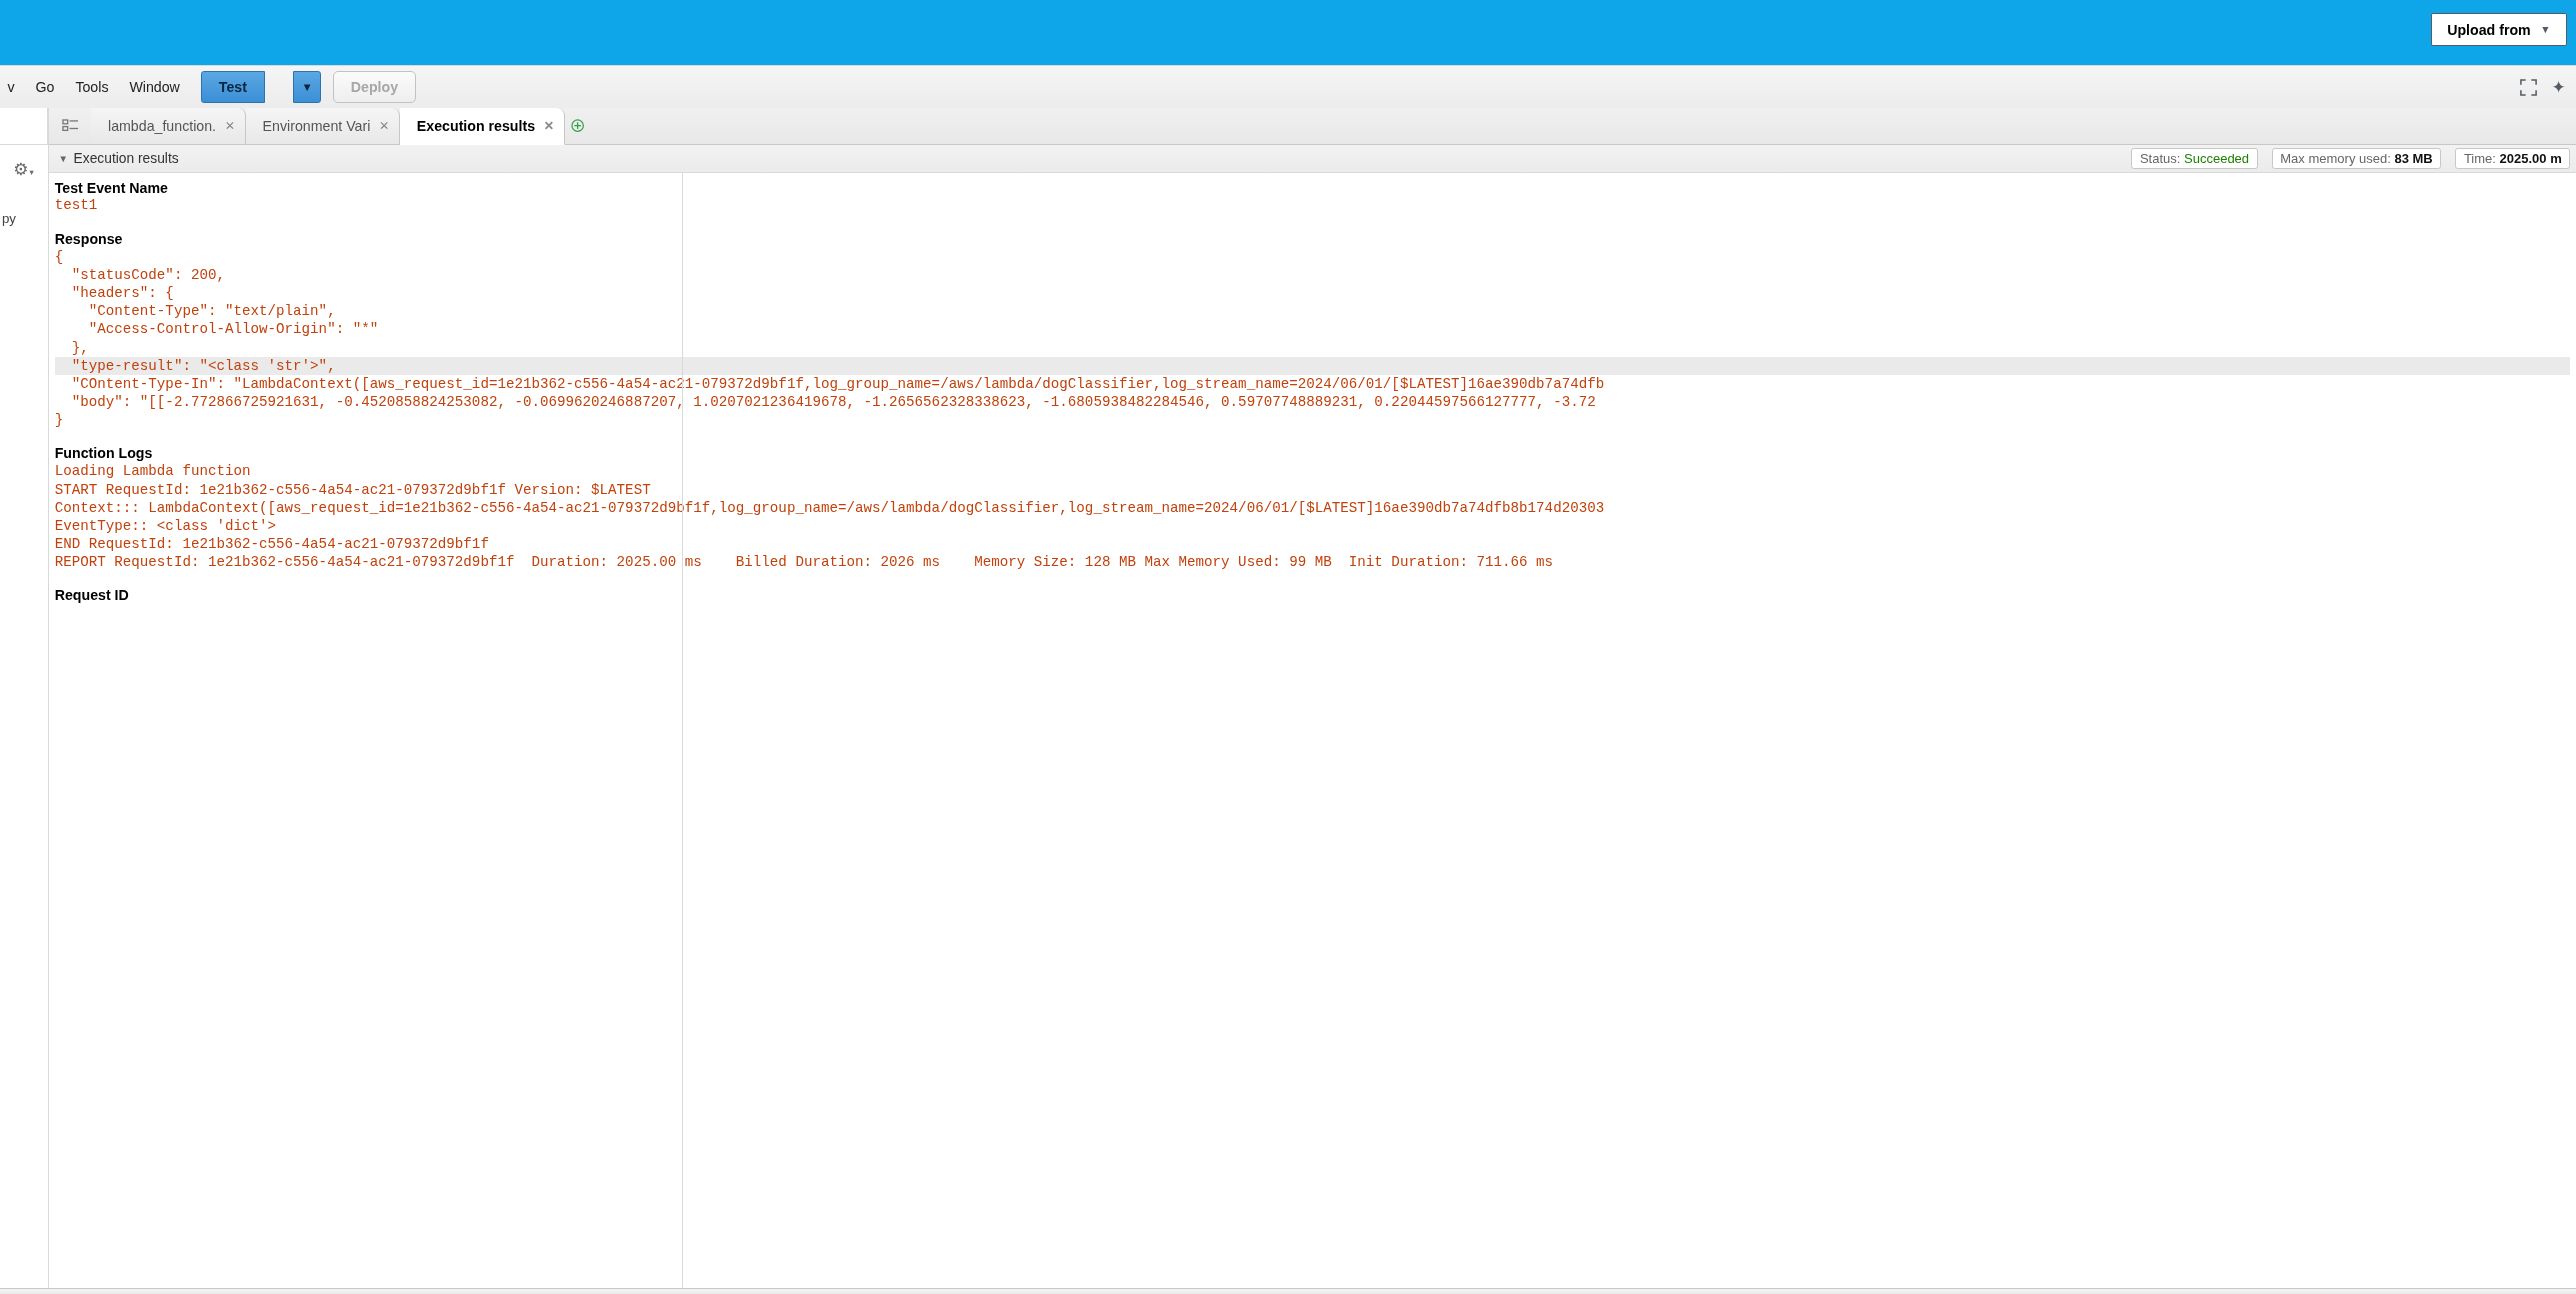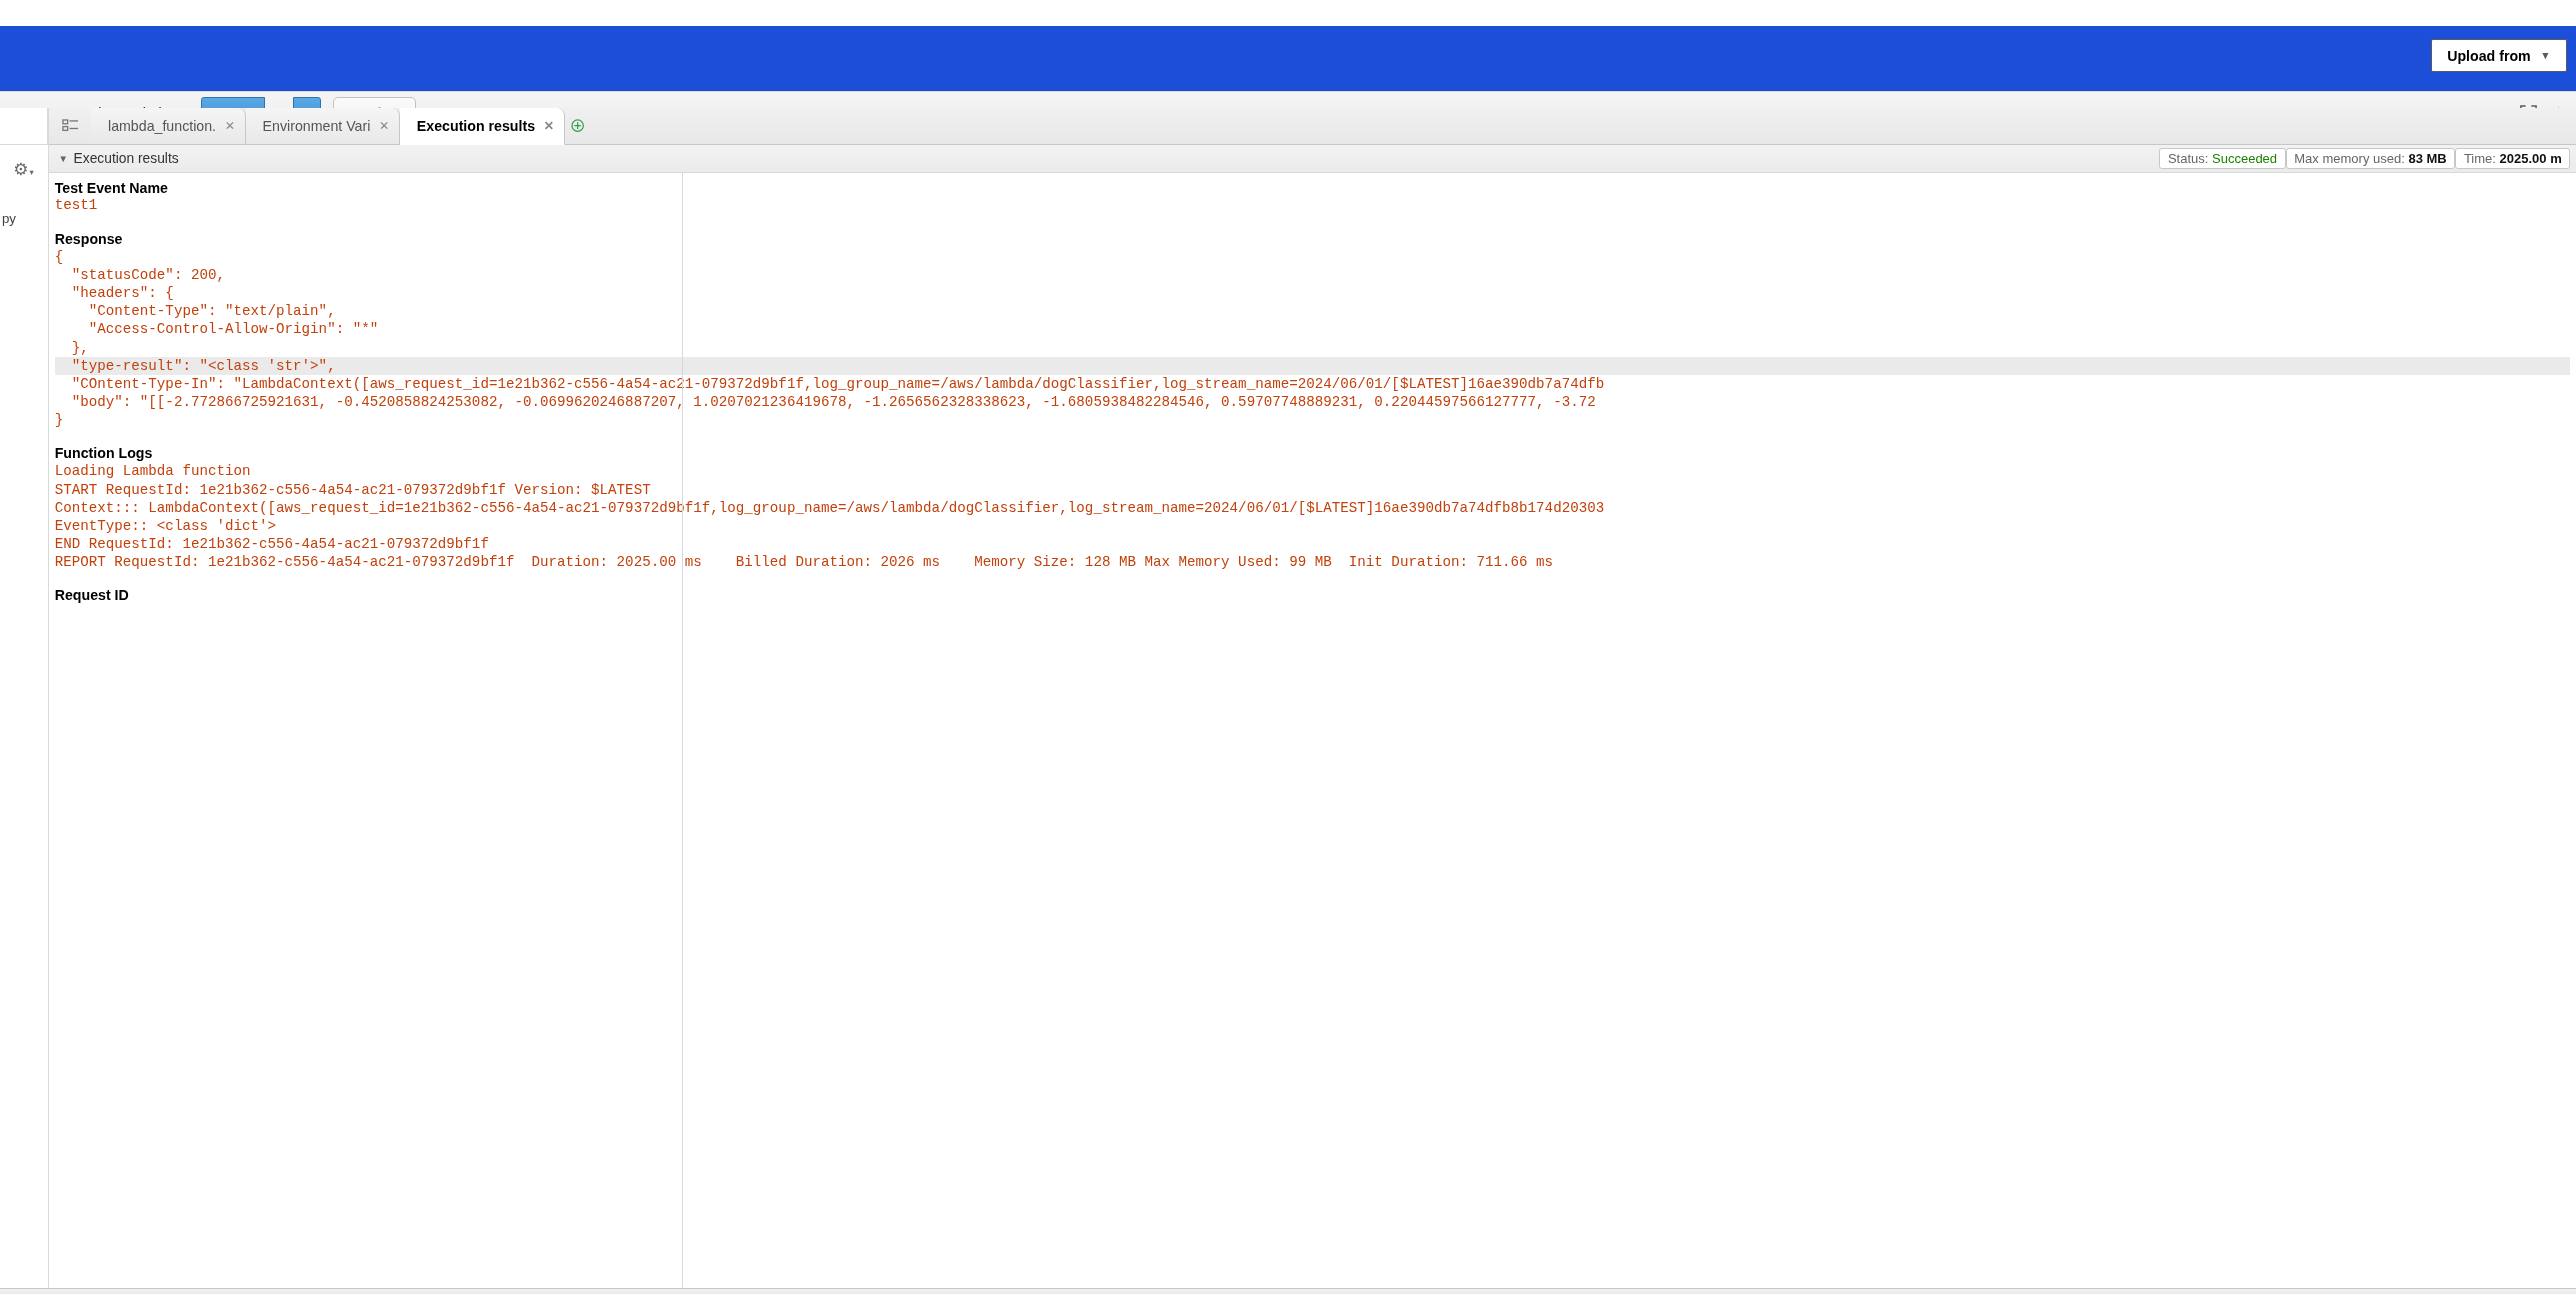--- a/index.html
+++ b/index.html
@@ -5,23 +5,22 @@
   * { box-sizing: border-box; margin: 0; padding: 0; }
   body {
     font-family: -apple-system, BlinkMacSystemFont, "Segoe UI", Arial, sans-serif;
     font-size: 13.3px;
     background: #ffffff;
     color: #16191f;
     overflow: hidden;
   }
   .top-area {
     height: 65px;
-    background: #1d4ed8;
+    background: #0ea5e9;
     position: relative;
-    margin-top: 26px;
   }
   .upload-btn {
     position: absolute;
     right: 9.5px;
     top: 13.3px;
     background: #fff;
     border: 0.9px solid #545b64;
     border-radius: 1.9px;
     padding: 7.6px 15px;
     font-weight: 700;
@@ -196,21 +195,21 @@
     padding: 0 9.5px;
     font-size:13.8px;
     color:#333;
     gap:5.7px;
   }
   .results-header .tri { font-size:9.5px; color:#666; }
   .status-pills {
     position:absolute;
     right:5.7px;
     display:flex;
-    gap:0;
+    gap:14px;
   }
   .pill {
     background:#fff;
     border:0.9px solid #c7c7c7;
     border-radius:2.8px;
     padding: 1.9px 7.6px;
     font-size:13px;
     color:#444;
     white-space:nowrap;
   }

